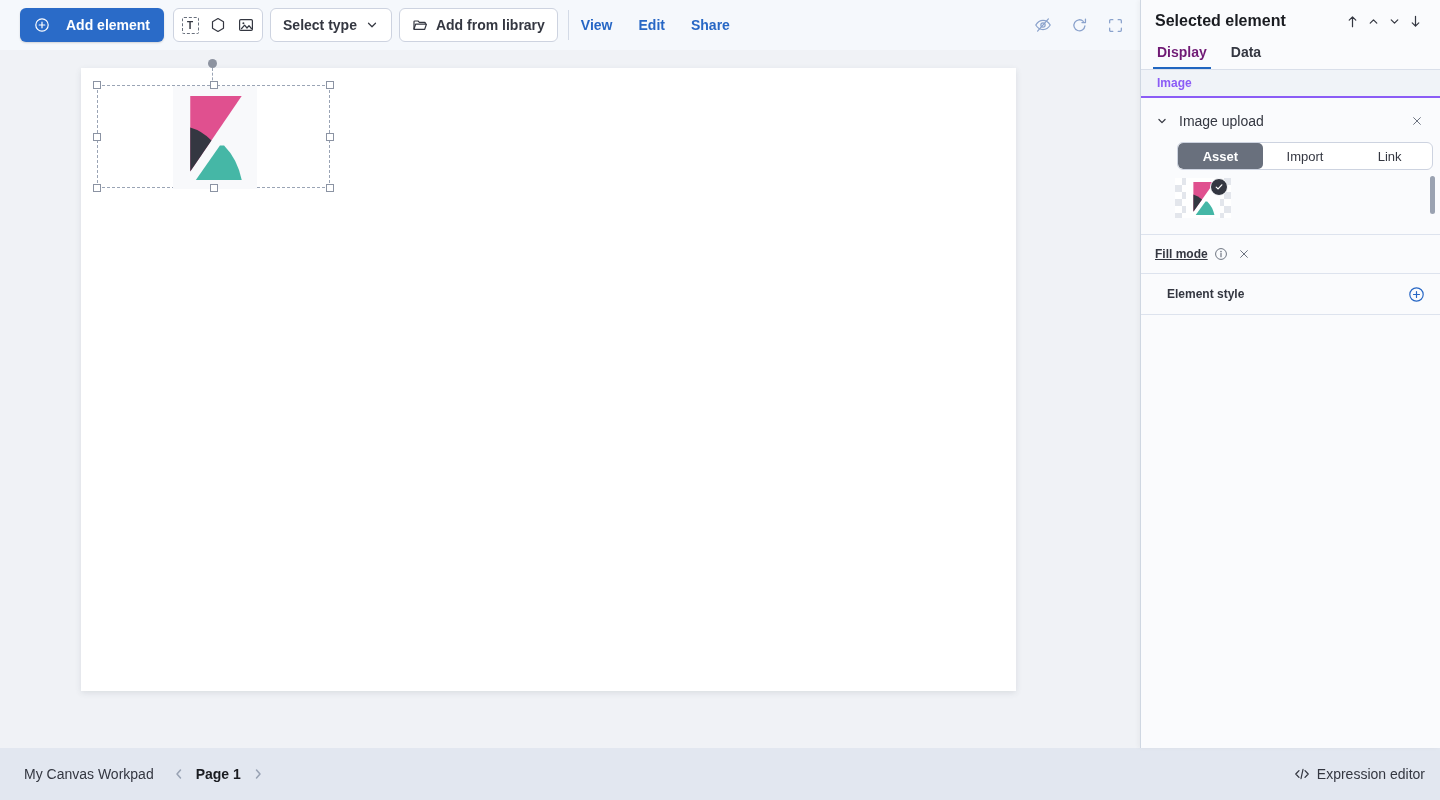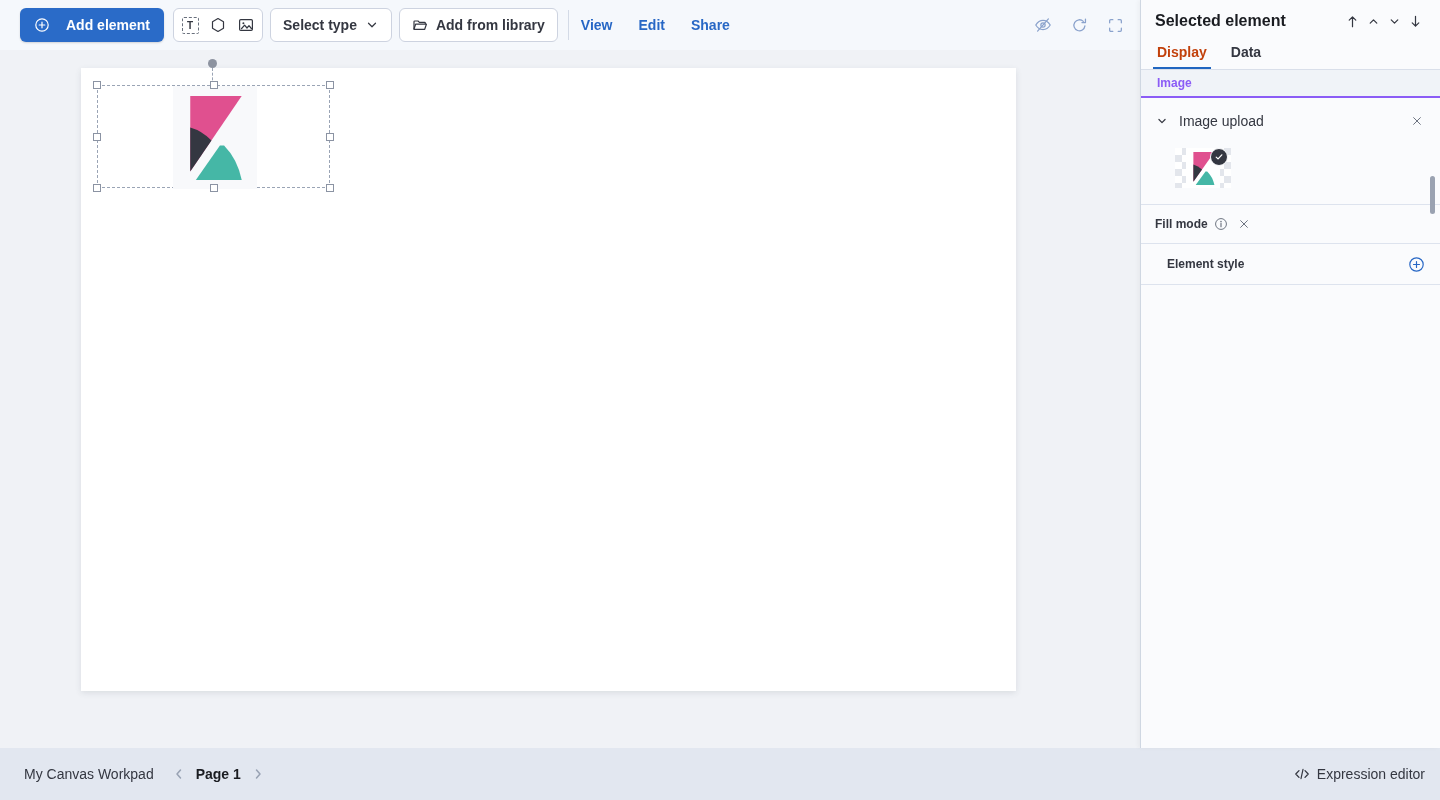--- a/index.html
+++ b/index.html
@@ -34,33 +34,33 @@
   .h-bl{left:-5px;bottom:-5px;} .h-bm{left:50%;margin-left:-4px;bottom:-5px;} .h-br{right:-5px;bottom:-5px;}
   .element-image { position:absolute; left:75px; top:0; width:84px; height:103px; background:#f8f9fb; display:flex; align-items:center; justify-content:center; }
 
   
   .sidebar { width:300px; background:#fafbfd; border-left:1px solid #cfd7e2; box-shadow:-2px 0 4px rgba(0,0,0,.04); position:relative; display:flex; flex-direction:column; }
   .panel-header { display:flex; align-items:center; padding:12px 14px 8px 14px; }
   .panel-title { font-size:16px; font-weight:700; color:#1a1c21; flex:1; }
   .order-btn { width:21px; height:18px; border:none; background:transparent; cursor:pointer; display:flex; align-items:center; justify-content:center; }
   .tabs { display:flex; padding:0 12px; gap:16px; }
   .tab { border:none; background:transparent; font-size:14px; font-weight:600; padding:6px 4px 9px 4px; cursor:pointer; color:#343741; font-family:inherit; }
-  .tab.active { color:#c2410c; box-shadow:inset 0 -2px 0 #2166c0; }
+  .tab.active { color:#701a75; box-shadow:inset 0 -2px 0 #2166c0; }
   .section-band { background:#f0f3f8; border-top:1px solid #d9dfea; border-bottom:2px solid #8b5cf6; padding:6px 16px; font-size:12px; font-weight:700; color:#8b5cf6; }
   .arg-head { display:flex; align-items:center; padding:14px 14px 10px 14px; }
   .accordion-toggle { display:flex; align-items:center; gap:10px; border:none; background:transparent; font-size:14px; color:#343741; cursor:pointer; font-family:inherit; flex:1; text-align:left; }
   .x-btn { width:18px; height:18px; border:none; background:transparent; cursor:pointer; display:flex; align-items:center; justify-content:center; }
   .btn-group { margin:2px 8px 0 36px; width:256px; height:28px; background:#fff; border:1px solid #cdd3e0; border-radius:6px; display:flex; overflow:hidden; }
   .seg { flex:1; border:none; background:transparent; font-size:13px; color:#343741; cursor:pointer; font-family:inherit; border-radius:5px; }
   .seg.active { background:#69707d; color:#fff; font-weight:700; }
   .asset-thumb { position:relative; margin:8px 0 16px 34px; width:56px; height:40px; background:repeating-conic-gradient(#e3e6ec 0% 25%, #ffffff 0% 50%) 0 0 / 14px 14px; cursor:pointer; }
   .asset-inner { position:absolute; left:11px; top:0; width:34px; height:40px; background:#fff; display:flex; align-items:center; justify-content:center; }
   .check-badge { position:absolute; top:0; right:3px; width:18px; height:18px; border-radius:50%; background:#343741; border:1.5px solid #fafbfd; display:flex; align-items:center; justify-content:center; }
   .hdivider { height:1px; background:#dde3ee; }
-  .fill-row { display:flex; align-items:center; padding:10px 14px; }
+  .fill-row { display:flex; align-items:center; padding:10px 14px;text-decoration:underline; }
   .small-label { font-size:12px; font-weight:700; color:#343741; }
   .info-ic { margin-left:6px; display:flex; }
   .select { margin-left:auto; width:168px; height:30px; background:#fff; border:1px solid #cdd3e0; border-radius:6px; display:flex; align-items:center; padding:0 10px; font-size:14px; color:#343741; cursor:pointer; }
   .select .sel-chev { margin-left:auto; display:flex; }
   .fill-row .x-btn { margin-left:7px; }
   .style-row { display:flex; align-items:center; padding:10px 14px;margin-left:12px; }
   .style-row .plus-btn { margin-left:auto; width:20px; height:20px; border:none; background:transparent; cursor:pointer; display:flex; align-items:center; justify-content:center; }
   .scroll-thumb { position:absolute; right:5px; top:176px; width:5px; height:38px; border-radius:3px; background:#9aa2b1; cursor:pointer; }
 
   
@@ -245,20 +245,25 @@
         </button>
         <button class="x-btn">
           <span>
               <svg width="12" height="12" viewBox="0 0 16 16">
                 <path d="M3.5 3.5l9 9M12.5 3.5l-9 9" stroke="#69707d" stroke-width="1.3" stroke-linecap="round"></path>
               </svg>
             </span>
         </button>
       </div>
 
+      <div class="btn-group">
+        <button class="seg active">Asset</button>
+        <button class="seg">Import</button>
+        <button class="seg">Link</button>
+      </div>
 
       <div class="asset-thumb">
         <div class="asset-inner">
           <span>
             <svg width="27" height="33" viewBox="0 0 32 32" preserveAspectRatio="none">
                 <path fill="#e0508f" d="M4 0v28.789L28.935 0Z"></path>
                 <path fill="#343741" d="M4 12v16.789l10.284-11.84A24.935 24.935 0 0 0 4 12Z"></path>
                 <path fill="#45b7a6" d="M18.392 18.855 6.709 32h22.256a24.935 24.935 0 0 0-8.573-13.145Z"></path>
               </svg>
           </span>

